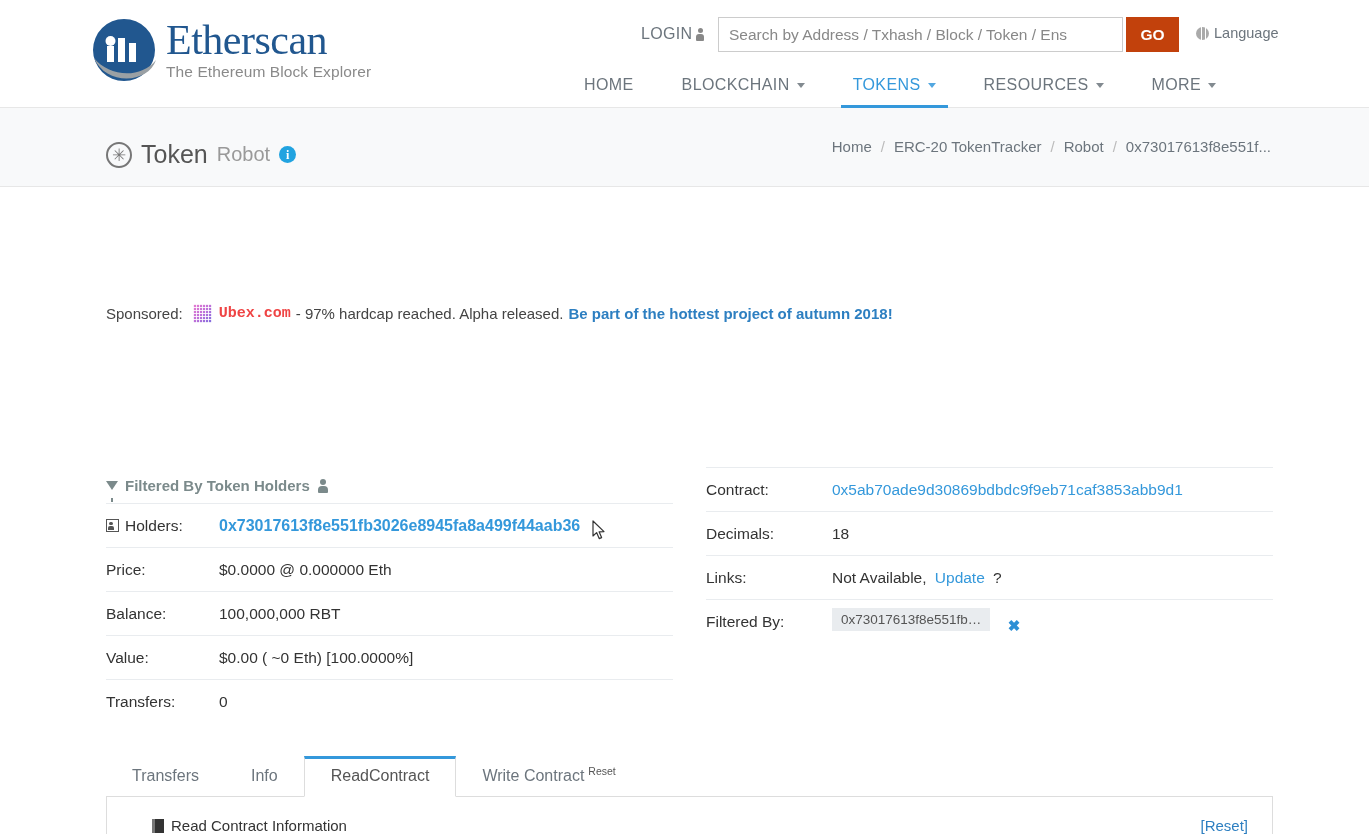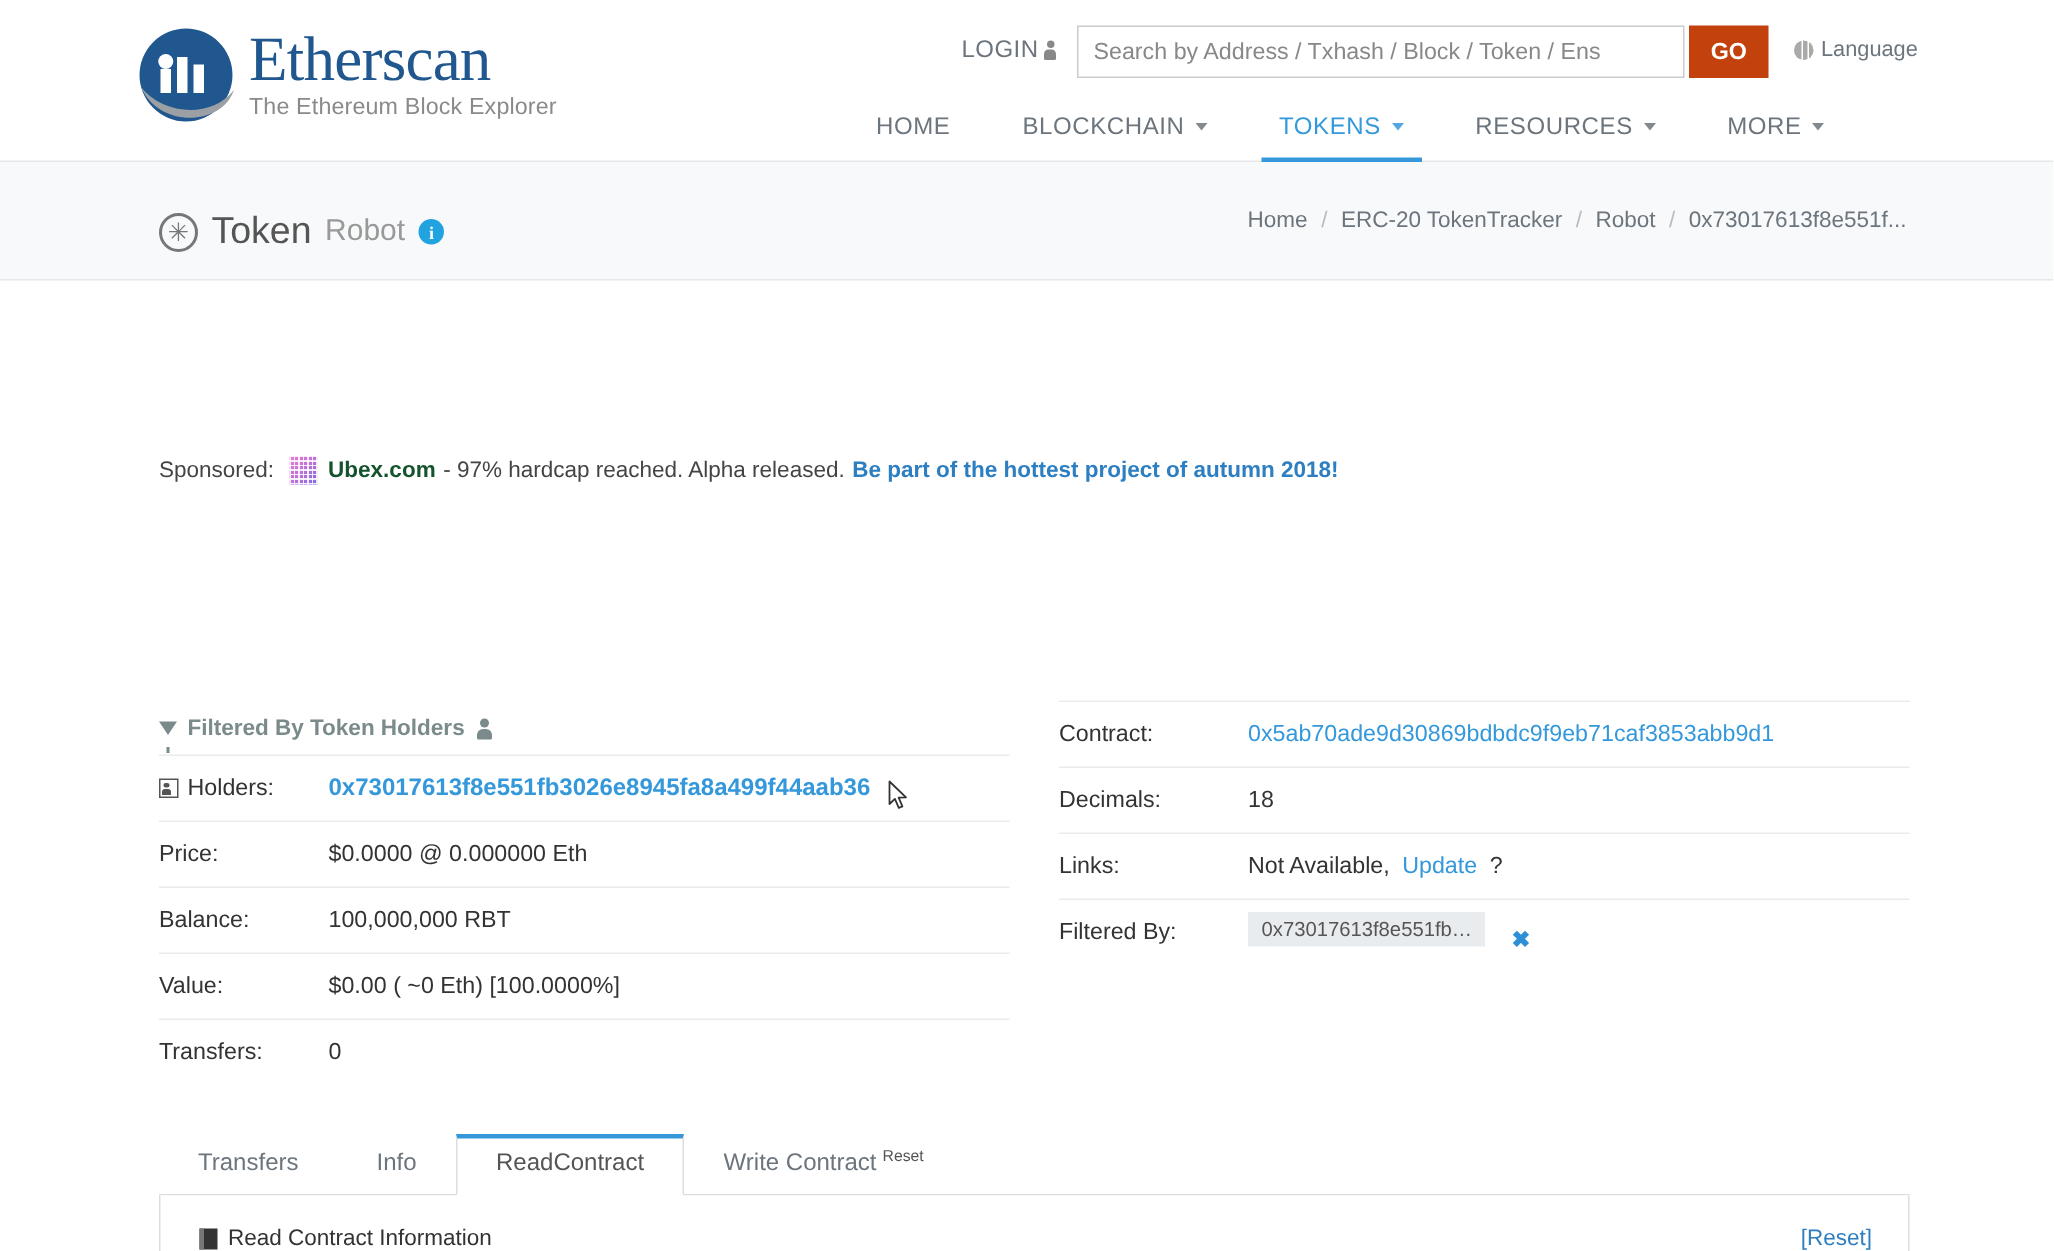--- a/index.html
+++ b/index.html
@@ -220,21 +220,21 @@
   }
   .ubex-logo {
     width: 19px; height: 19px;
     margin: 0 7px 0 10px;
     background:
       repeating-linear-gradient(90deg, rgba(255,255,255,.85) 0 1px, rgba(0,0,0,0) 1px 3px),
       repeating-linear-gradient(0deg, rgba(255,255,255,.85) 0 1px, rgba(0,0,0,0) 1px 3px),
       linear-gradient(135deg, #e87bd0 0%, #c471d8 45%, #7b6be0 100%);
     display: inline-block;
   }
-  .ubex-name { font-weight: bold; color: #14532d; }
+  .ubex-name { font-weight: bold; color: #ef4444; font-family: Liberation Mono, monospace; }
   .sponsor-cta {
     color: #2d7fc1;
     font-weight: bold;
     margin-left: 5px;
     cursor: pointer;
   }
 
   
   .panel { position: absolute; }
   .panel-left { left: 106px; top: 280px; width: 567px; }
@@ -416,21 +416,21 @@
   }
   .rc-head {
     display: flex;
     align-items: center;
     justify-content: space-between;
     padding: 20px 24px 0 26px;
   }
   .rc-title {
     font-size: 15px;
     color: #333;
-    display: flex; align-items: center;
+    display: flex; align-items: center; margin-left: 19px;
   }
   .book-ico {
     width: 12px; height: 14px;
     background: #333;
     border-left: 3px solid #777;
     margin-right: 7px;
     display: inline-block;
     flex: 0 0 auto;
   }
   .rc-reset { font-size: 15px; color: #2d7fc1; cursor: pointer; }

